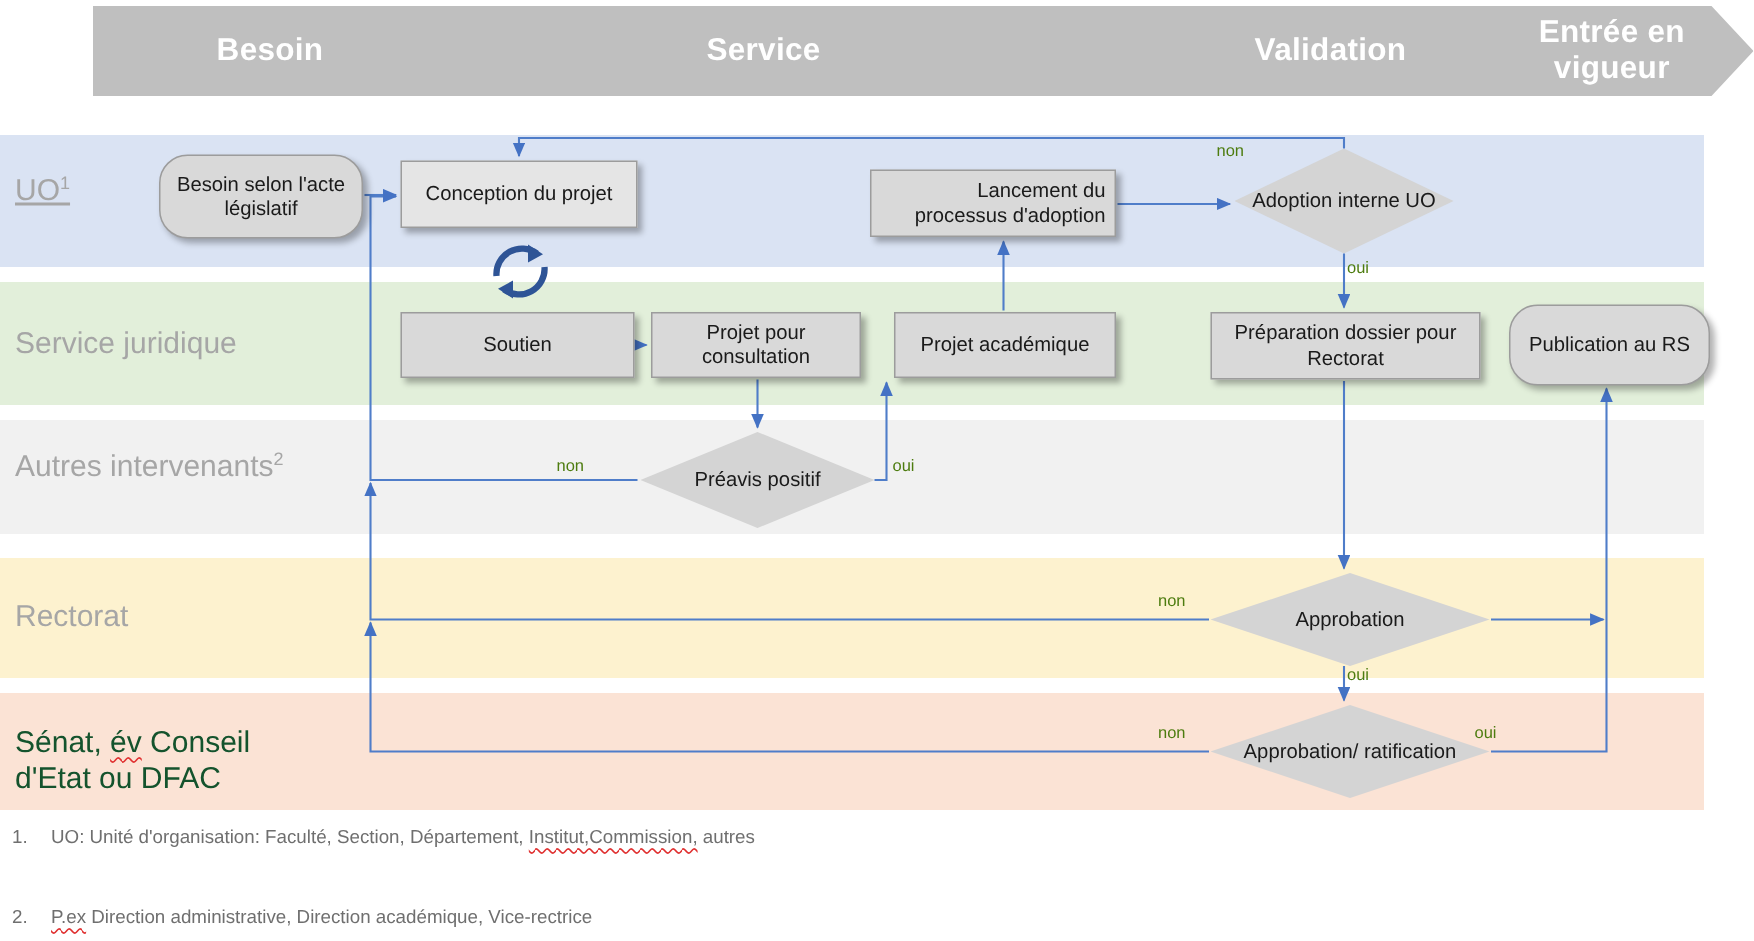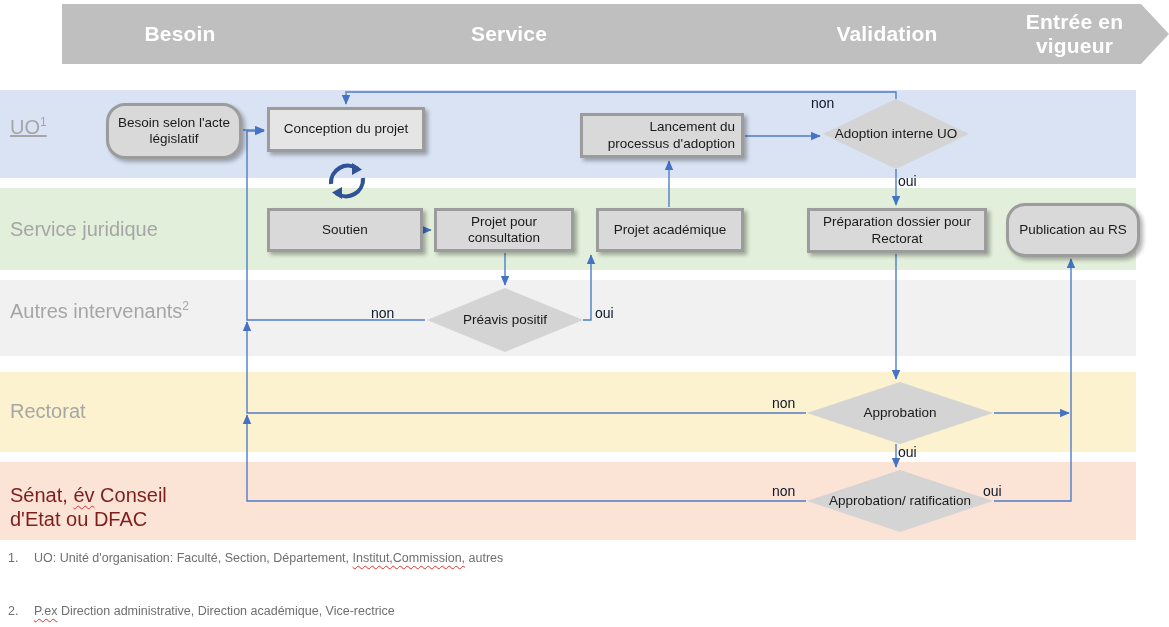--- a/index.html
+++ b/index.html
@@ -64,21 +64,21 @@
   .sp-err {
     text-decoration: underline wavy #e03030;
     text-decoration-thickness: 1px;
     text-underline-offset: 3px;
   }
 
   
   .node {
     position: absolute;
     background: #d9d9d9;
-    border: 3px solid #0369a1;
+    border: 1px solid #0369a1;
     color: #1a1a1a;
     font-size: 13.5px;
     line-height: 1.22;
     display: flex;
     align-items: center;
     justify-content: center;
     text-align: center;
     box-sizing: border-box;
     box-shadow: 3px 3px 4px rgba(0,0,0,.30);
     z-index: 6;
@@ -105,22 +105,22 @@
     text-align: center;
     font-size: 13.5px;
     line-height: 1.2;
     color: #1a1a1a;
   }
 
   
   #wires { position: absolute; left:0; top:0; width:1169px; height:627px; overflow:visible; z-index: 3; }
   .edge-label {
     position: absolute;
-    font-size: 14px;
-    color: #0f172a;
+    font-size: 11px;
+    color: #4d7c0f;
     z-index: 7;
     background: transparent;
   }
 
   
   .footnote {
     position: absolute;
     left: 8px;
     font-size: 12.5px;
     color: #6f6f6f;
@@ -152,21 +152,21 @@
   <div id="lanes-layer">
       <div class="lane" style="top: 90px; height: 88px; background: rgb(218, 227, 243);"></div>
       <div class="lane-label" style="top: 115px; color: rgb(166, 166, 166); text-decoration: underline;"><span>UO</span><sup>1</sup></div>
       <div class="lane" style="top: 188px; height: 82px; background: rgb(226, 239, 218);"></div>
       <div class="lane-label" style="top: 217px; color: rgb(166, 166, 166);"><span>Service juridique</span></div>
       <div class="lane" style="top: 280px; height: 76px; background: rgb(241, 241, 241);"></div>
       <div class="lane-label" style="top: 299px; color: rgb(166, 166, 166);"><span>Autres intervenants</span><sup>2</sup></div>
       <div class="lane" style="top: 372px; height: 80px; background: rgb(253, 242, 207);"></div>
       <div class="lane-label" style="top: 399px; color: rgb(166, 166, 166);"><span>Rectorat</span></div>
       <div class="lane" style="top: 462px; height: 78px; background: rgb(251, 227, 213);"></div>
-      <div class="lane-label" title="Sénat, év Conseil d'Etat ou DFAC" style="top: 483px; color: #7f1d1d;"><span>Sénat, </span><span class="sp-err">év</span><span> Conseil</span><br><span>d'Etat ou DFAC</span></div>
+      <div class="lane-label" title="Sénat, év Conseil d'Etat ou DFAC" style="top: 483px; color: #14532d;"><span>Sénat, </span><span class="sp-err">év</span><span> Conseil</span><br><span>d'Etat ou DFAC</span></div>
     </div>
 
   <svg id="wires" viewBox="0 0 1169 627">
     <defs>
       <marker id="ah" markerWidth="8" markerHeight="8" refX="6.4" refY="3" orient="auto">
         <path d="M0,0 L7,3 L0,6 z" fill="#4472c4"></path>
       </marker>
     </defs>
     <g stroke="#4f7dc9" stroke-width="1.4" fill="none" marker-end="url(#ah)">
 

